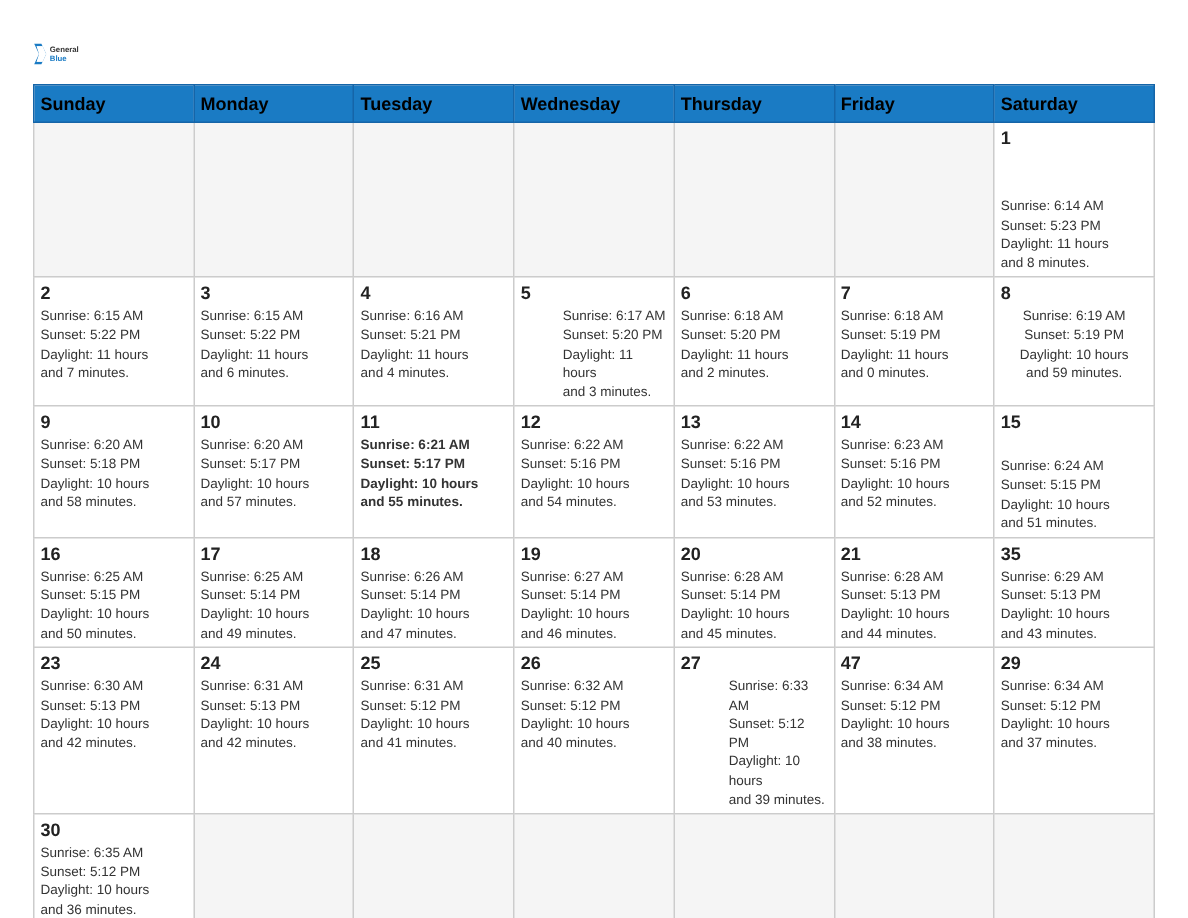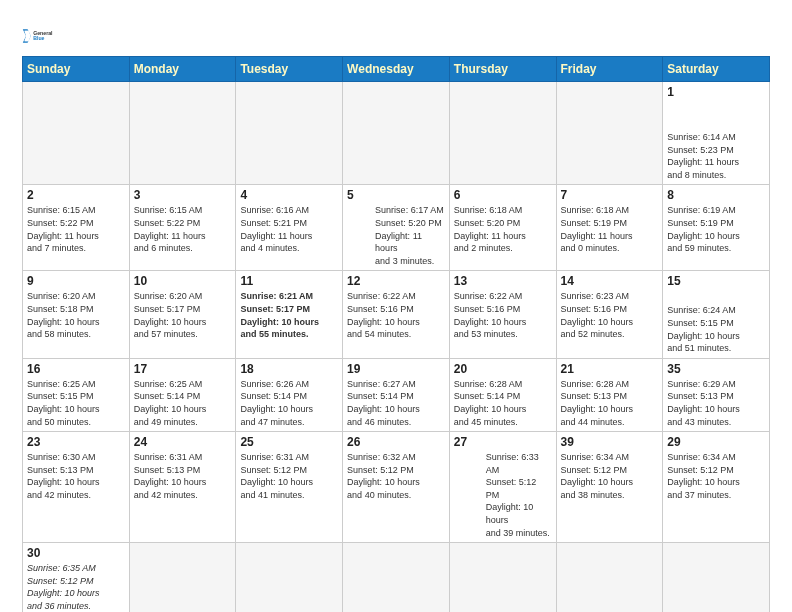--- a/index.html
+++ b/index.html
@@ -44,21 +44,21 @@
       color: #444;
       margin-top: 2px;
     }
     .calendar-table {
       width: 100%;
       border-collapse: collapse;
       table-layout: fixed;
     }
     .calendar-table th {
       background-color: #1a7bc4;
-      color: #fef9c3;
+      color: #000000;
       font-size: 12px;
       font-weight: bold;
       padding: 5px 4px;
       text-align: left;
       border: 1px solid #1565a8;
     }
     .calendar-table td {
       border: 1px solid #ccc;
       vertical-align: top;
       padding: 3px 4px;
@@ -172,21 +172,21 @@
           </td>
           <td>
             <span class="day-number">7</span>
             <div class="day-info" style="white-space: pre-line;">Sunrise: 6:18 AM
 Sunset: 5:19 PM
 Daylight: 11 hours
 and 0 minutes.</div>
           </td>
           <td>
             <span class="day-number">8</span>
-            <div class="day-info" style="white-space: pre-line;">Sunrise: 6:19 AM
+            <div class="day-info" style="white-space: pre-line; text-align: center;">Sunrise: 6:19 AM
 Sunset: 5:19 PM
 Daylight: 10 hours
 and 59 minutes.</div>
           </td>
         </tr>
         <tr>
           <td>
             <span class="day-number">9</span>
             <div class="day-info" style="white-space: pre-line;">Sunrise: 6:20 AM
 Sunset: 5:18 PM
@@ -317,38 +317,38 @@
 and 40 minutes.</div>
           </td>
           <td>
             <span class="day-number">27</span>
             <div class="day-info" style="white-space: pre-line; margin-left: 32px;">Sunrise: 6:33 AM
 Sunset: 5:12 PM
 Daylight: 10 hours
 and 39 minutes.</div>
           </td>
           <td>
-            <span class="day-number">39</span>
+            <span class="day-number">47</span>
             <div class="day-info" style="white-space: pre-line;">Sunrise: 6:34 AM
 Sunset: 5:12 PM
 Daylight: 10 hours
 and 38 minutes.</div>
           </td>
           <td>
             <span class="day-number">29</span>
             <div class="day-info" style="white-space: pre-line;">Sunrise: 6:34 AM
 Sunset: 5:12 PM
 Daylight: 10 hours
 and 37 minutes.</div>
           </td>
         </tr>
         <tr class="last-row">
           <td>
             <span class="day-number">30</span>
-            <div class="day-info" style="white-space: pre-line; font-style: italic;">Sunrise: 6:35 AM
+            <div class="day-info" style="white-space: pre-line;">Sunrise: 6:35 AM
 Sunset: 5:12 PM
 Daylight: 10 hours
 and 36 minutes.</div>
           </td>
           <td class="empty"></td>
           <td class="empty"></td>
           <td class="empty"></td>
           <td class="empty"></td>
           <td class="empty"></td>
           <td class="empty"></td>

